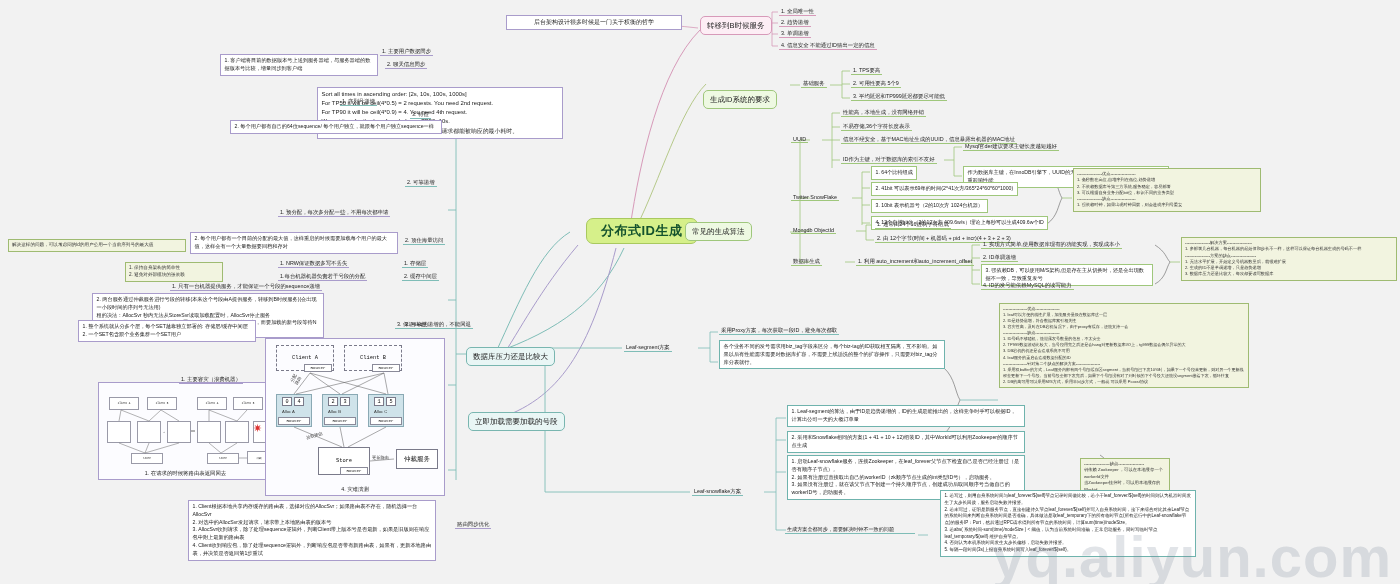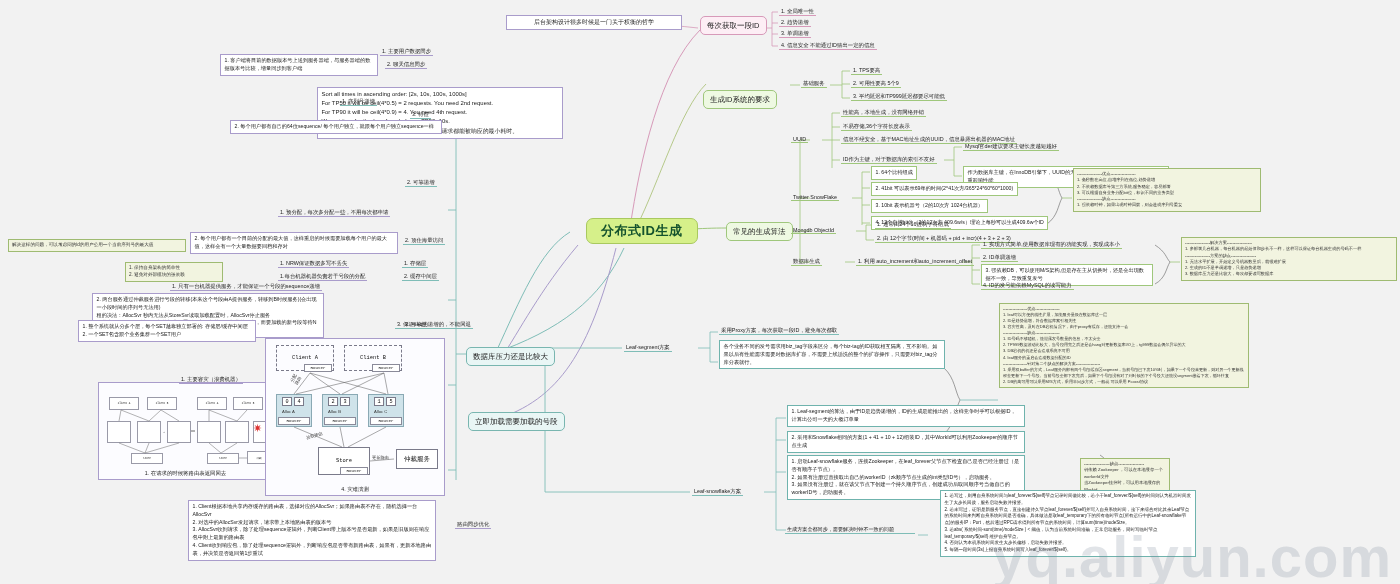--- a/index.html
+++ b/index.html
@@ -206,33 +206,33 @@
 <div class="central" style="left:586px; top:218px;">分布式ID生成</div>
 
 <div class="boxed pu" style="left:506px; top:15px; width:176px; font-size:6px; text-align:center;">后台架构设计很多时候是一门关于权衡的哲学</div>
 
 <div class="boxed pu eng" style="left:317px; top:87px; width:246px; font-size:5.9px; line-height:1.55;">Sort all times in ascending order: [2s, 10s, 100s, 1000s]
 For TP50 it will be ceil(4*0.5) = 2 requests. You need 2nd request.
 For TP90 it will be ceil(4*0.9) = 4. You need 4th request.
 We get time for the item found above. TP50=10s.
 TP90=1000s可以认为 TP90的意思是保证90%请求都能被响应的最小耗时。</div>
 
-<div class="branch pink" style="left:700px; top:16px;">每次获取一段ID</div>
+<div class="branch pink" style="left:700px; top:16px;">转移到B时候服务</div>
 <div class="sub pinkline" style="left:779px; top:7px;">1. 全局唯一性</div>
 <div class="sub pinkline" style="left:779px; top:18px;">2. 趋势递增</div>
 <div class="sub pinkline" style="left:779px; top:29px;">3. 单调递增</div>
 <div class="sub pinkline" style="left:779px; top:41px;">4. 信息安全 不能通过ID猜出一定的信息</div>
 
 <div class="branch" style="left:703px; top:90px;">生成ID系统的要求</div>
 <div class="sub greenline" style="left:801px; top:79px;">基础服务</div>
 <div class="sub greenline" style="left:851px; top:66px;">1. TPS要高</div>
 <div class="sub greenline" style="left:851px; top:79px;">2. 可用性要高 5个9</div>
 <div class="sub greenline" style="left:851px; top:92px;">3. 平均延迟和TP999延迟都要尽可能低</div>
 
-<div class="branch" style="left:726px; top:222px;">常见的生成算法</div>
+<div class="branch" style="left:685px; top:222px;">常见的生成算法</div>
 
 <div class="sub greenline" style="left:791px; top:135px;">UUID</div>
 <div class="sub greenline" style="left:841px; top:108px;">性能高，本地生成，没有网络开销</div>
 <div class="sub greenline" style="left:841px; top:122px;">不易存储,36个字符长度表示</div>
 <div class="sub greenline" style="left:841px; top:135px;">信息不经安全，基于MAC地址生成的UUID，信息暴露出机器的MAC地址</div>
 <div class="sub greenline" style="left:841px; top:155px;">ID作为主键，对于数据库的索引不友好</div>
 <div class="sub greenline" style="left:963px; top:142px;">Mysql官der建议要求主键长度越短越好</div>
 <div class="boxed gn" style="left:963px; top:166px; width:206px;">作为数据库主键，在InnoDB引擎下，UUID的无序性可能会引起数据位置频繁变动，严重影响性能</div>
 
 <div class="sub greenline" style="left:791px; top:193px;">Twitter SnowFlake</div>

